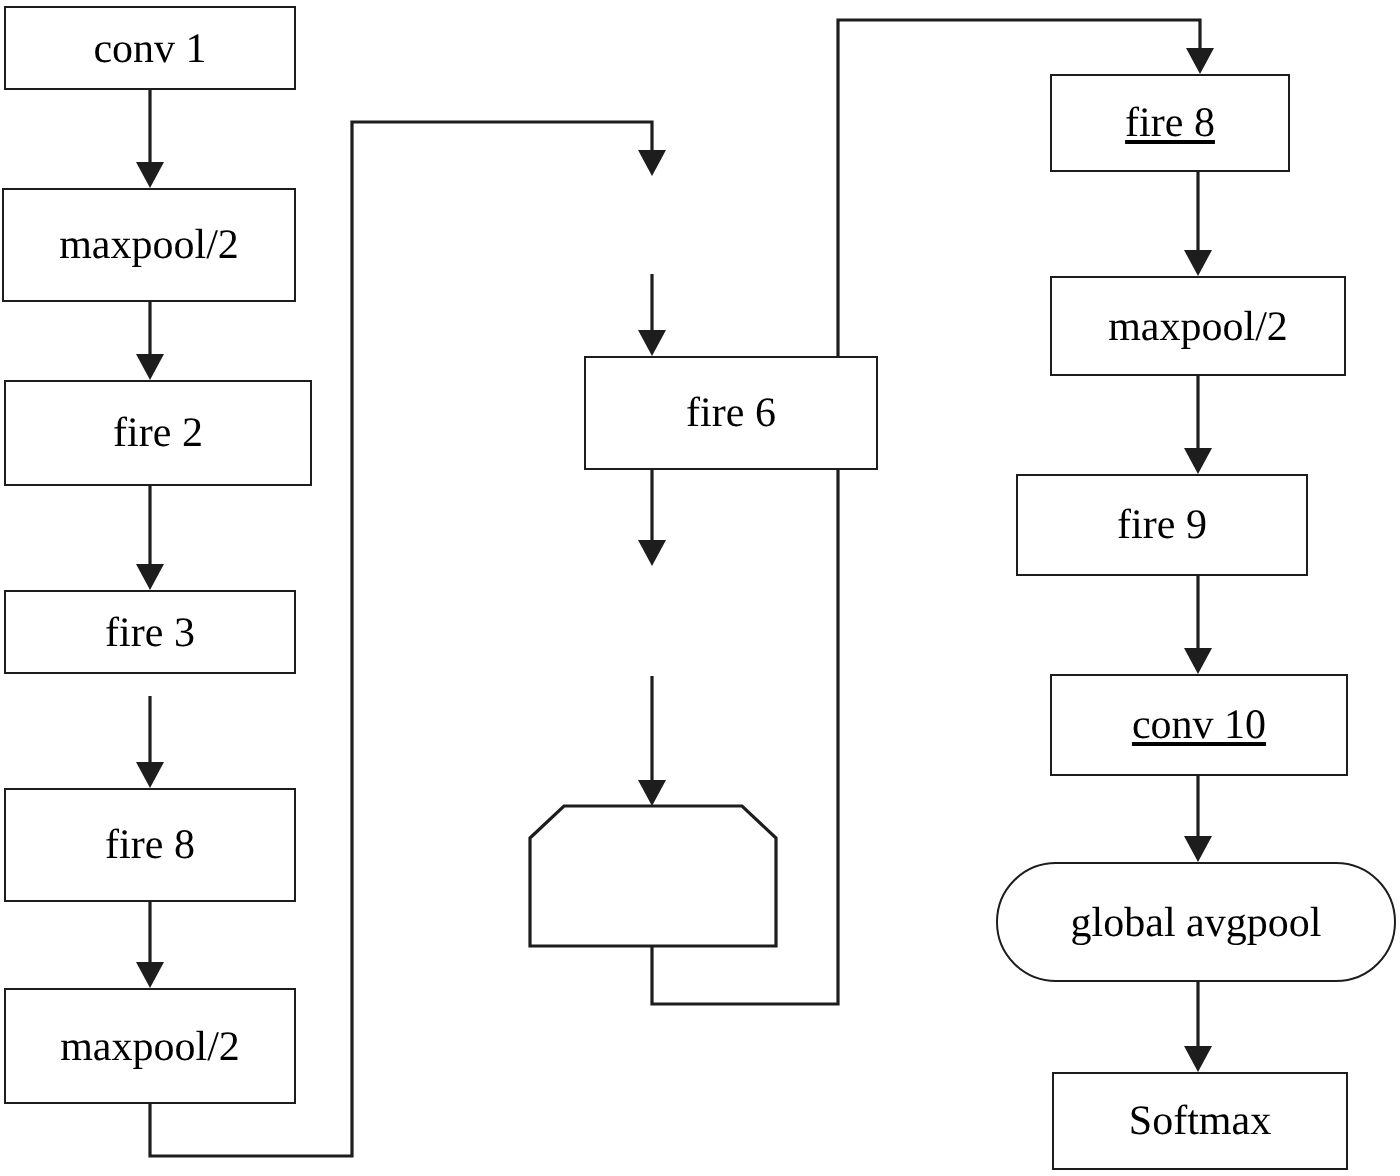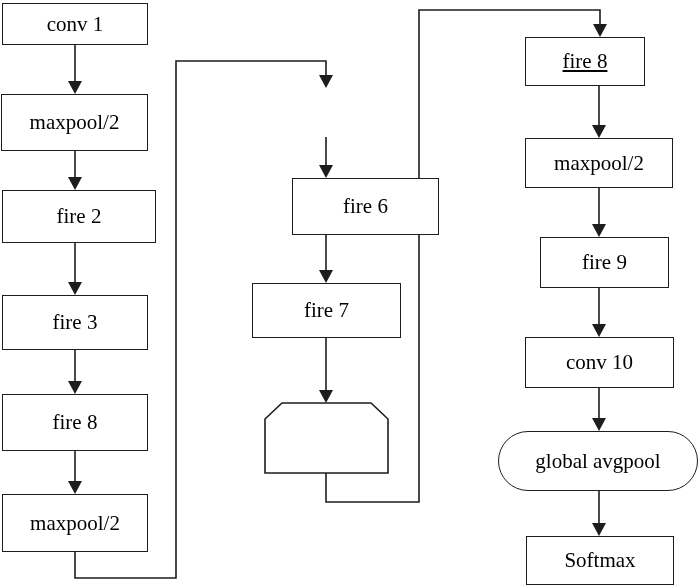--- a/index.html
+++ b/index.html
@@ -73,27 +73,26 @@
     <polygon class="head" points="592,324 606,324 599,337"></polygon>
     <path d="M599,388 L599,419"></path>
     <polygon class="head" points="592,418 606,418 599,431"></polygon>
     <path d="M599,491 L599,524"></path>
     <polygon class="head" points="592,523 606,523 599,536"></polygon>
   </svg>
 
   <div class="node" style="left:2px;top:3px;width:146px;height:42px;">conv 1</div>
   <div class="node" style="left:1px;top:94px;width:147px;height:57px;">maxpool/2</div>
   <div class="node" style="left:2px;top:190px;width:154px;height:53px;">fire 2</div>
-  <div class="node" style="left:2px;top:295px;width:146px;height:55px;">fire 3</div>
+  <div class="node" style="left:2px;top:295px;width:146px;height:42px;">fire 3</div>
   <div class="node" style="left:2px;top:394px;width:146px;height:57px;">fire 8</div>
   <div class="node" style="left:2px;top:494px;width:146px;height:58px;">maxpool/2</div>
 
   <div class="node" style="left:268px;top:178px;width:147px;height:57px;margin-left:24px;">fire 6</div>
-  <div class="node" style="left:252px;top:283px;width:149px;height:55px;">fire 7</div>
 
   <div class="node" style="left:525px;top:37px;width:120px;height:49px;text-decoration:underline;">fire 8</div>
   <div class="node" style="left:525px;top:138px;width:148px;height:50px;">maxpool/2</div>
-  <div class="node" style="left:540px;top:237px;width:129px;height:51px;">fire 9</div>
-  <div class="node" style="left:525px;top:337px;width:149px;height:51px;">conv 10</div>
+  <div class="node" style="left:508px;top:237px;width:146px;height:51px;">fire 9</div>
+  <div class="node" style="left:525px;top:337px;width:149px;height:51px;text-decoration:underline;">conv 10</div>
   <div class="node" style="left:526px;top:536px;width:148px;height:49px;">Softmax</div>
   <div class="node stadium" style="left:498px;top:431px;width:200px;height:60px;">global avgpool</div>
 
 </div>
 
 </body></html>

